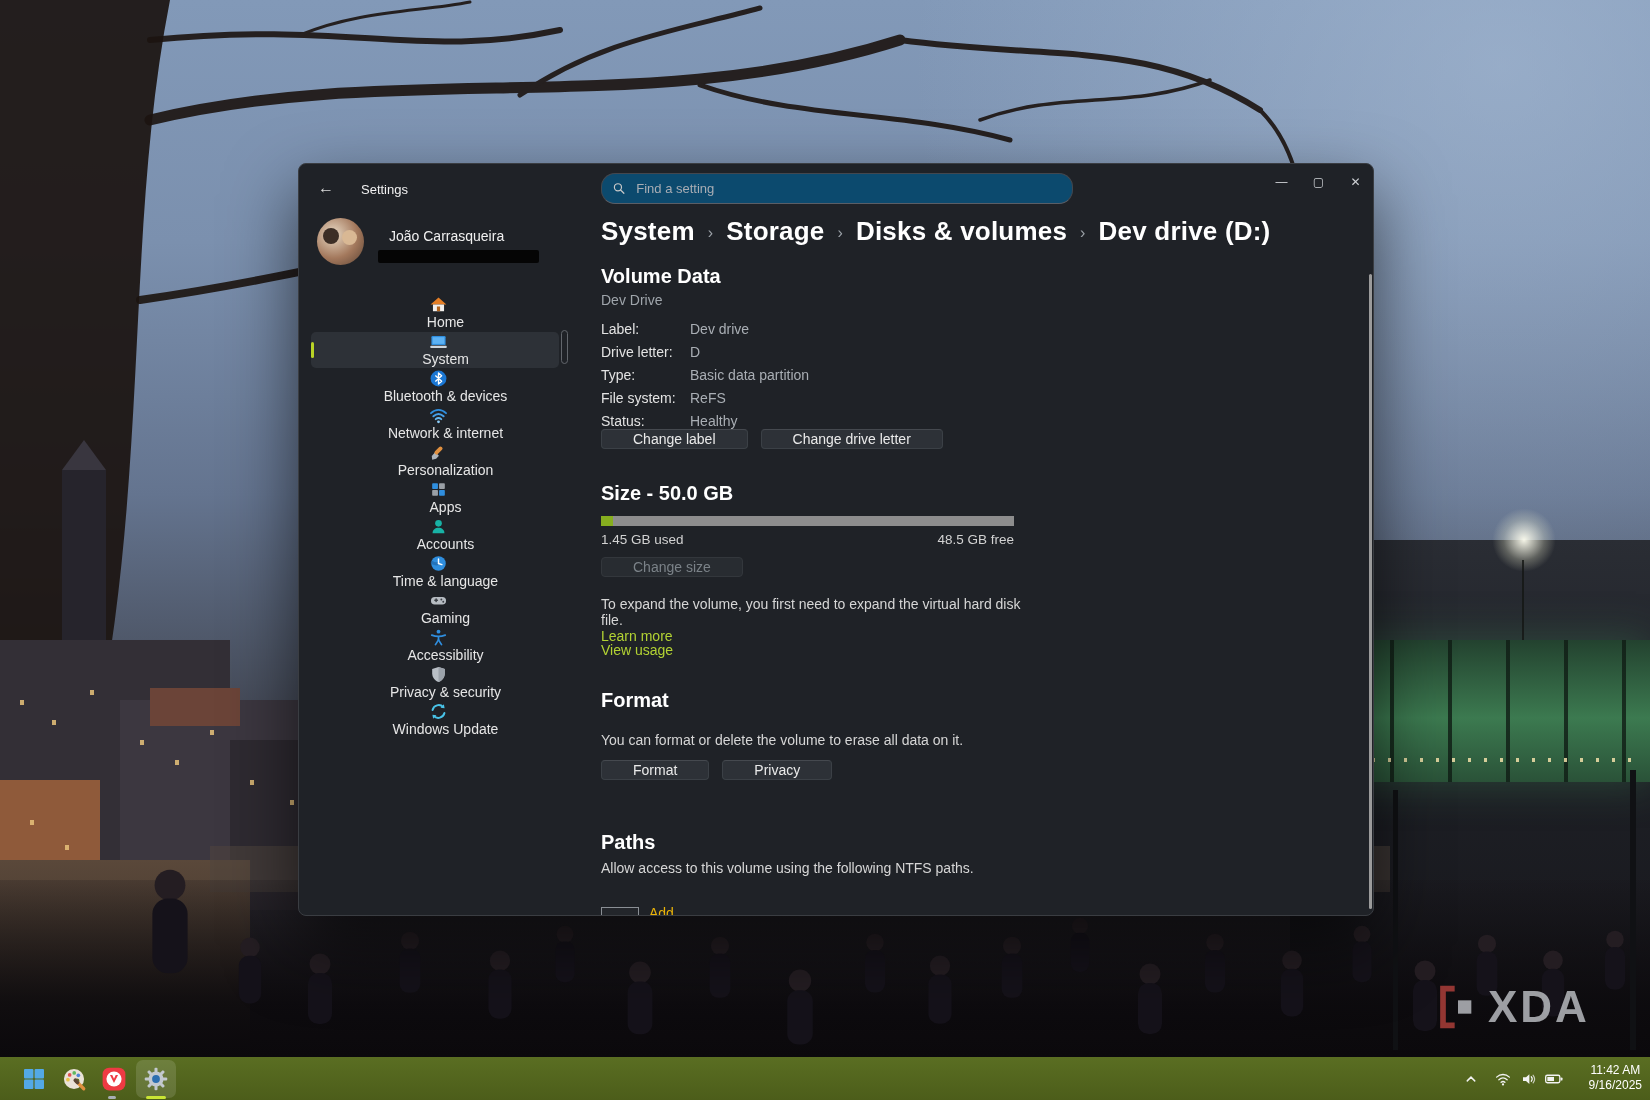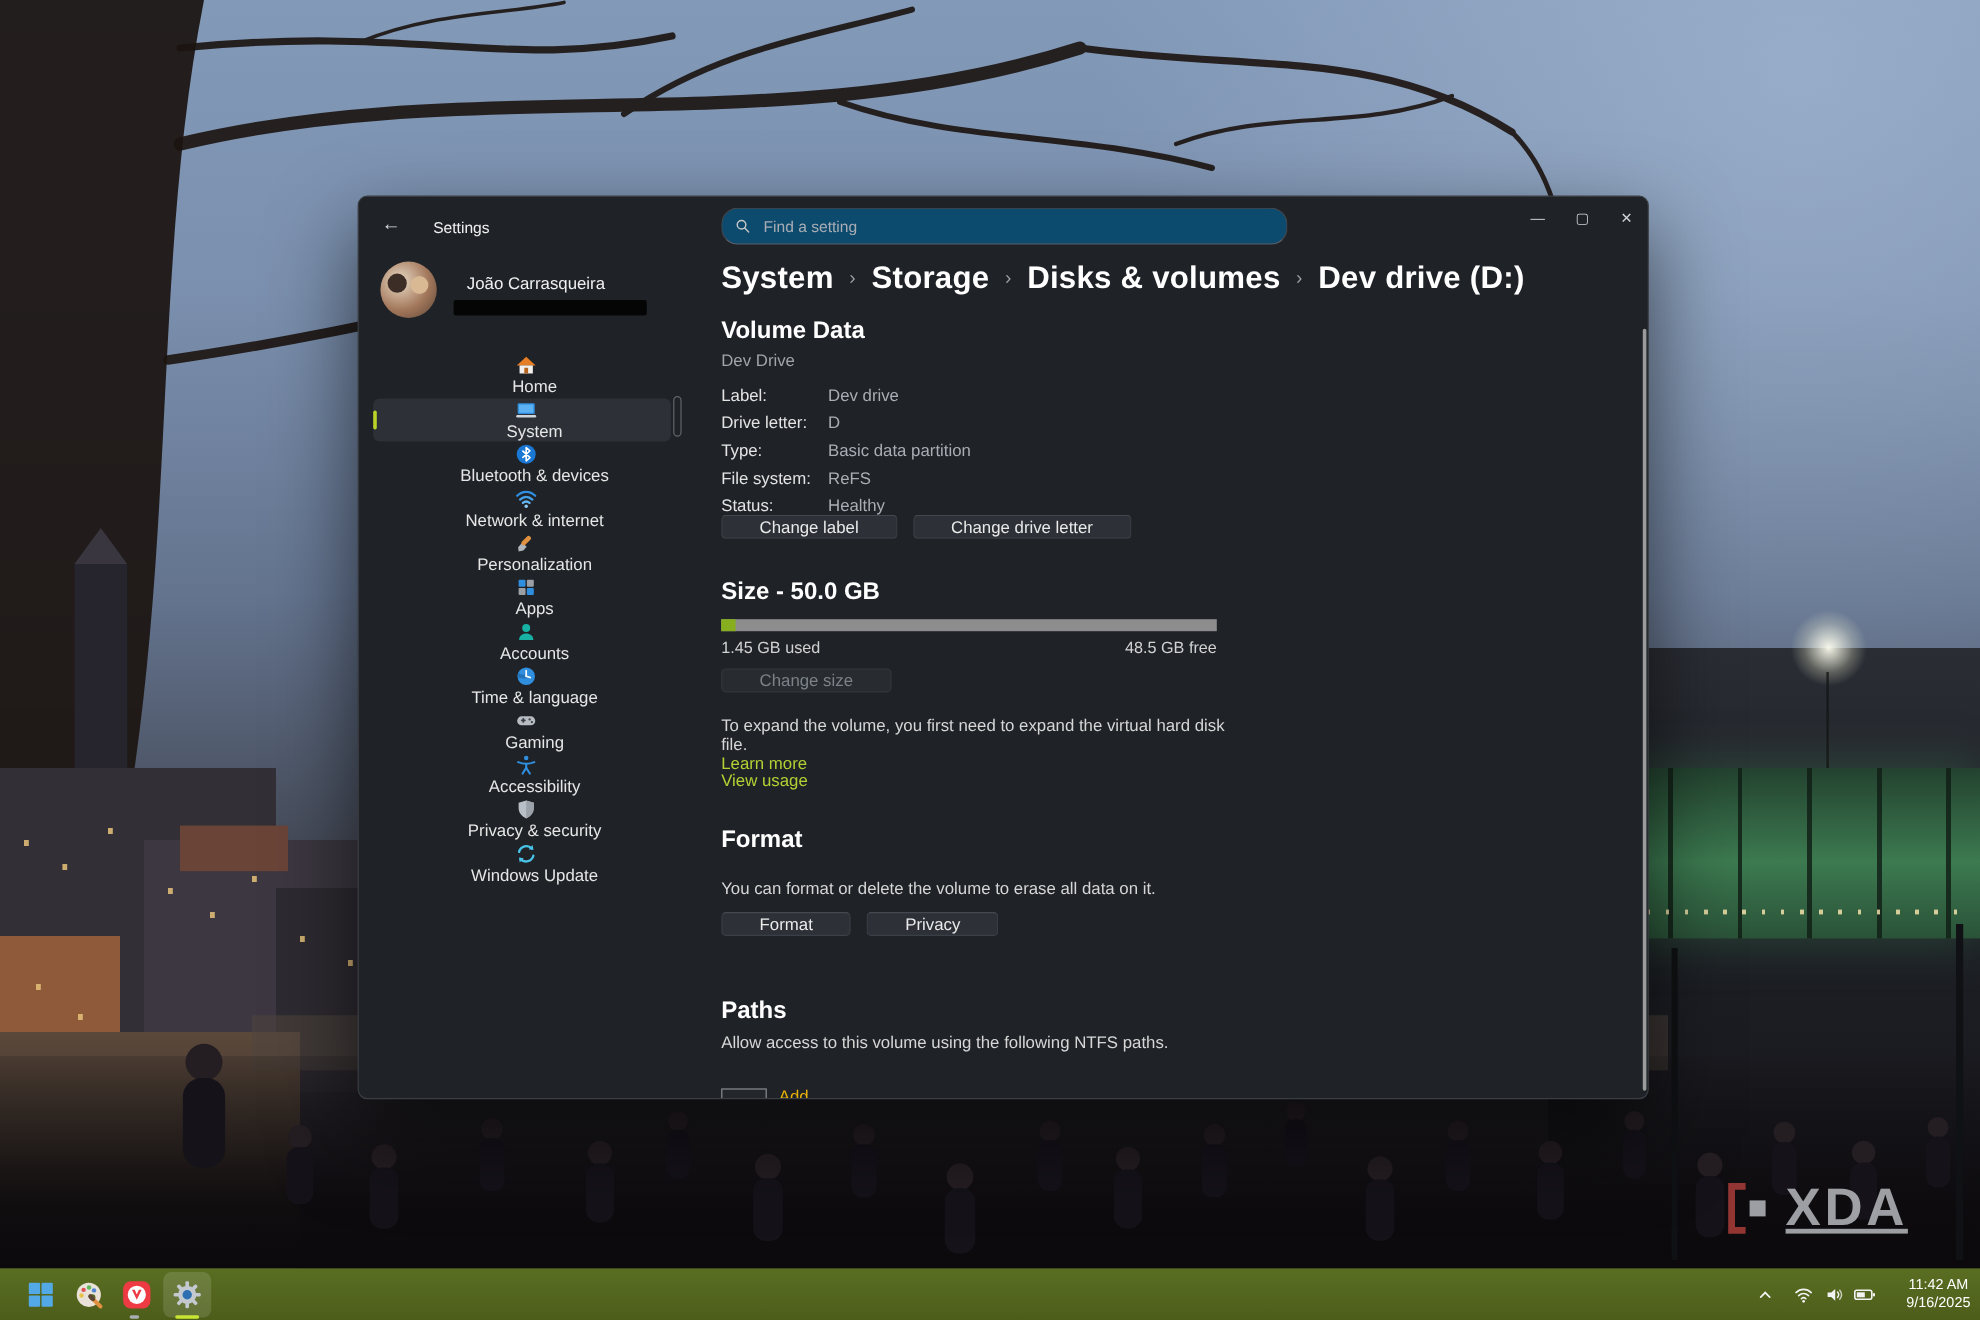--- a/index.html
+++ b/index.html
@@ -91,21 +91,21 @@
   .taskbar{position:absolute;left:0;top:1057px;width:1650px;height:43px;
     background:linear-gradient(180deg,#5a6e22,#4c5d1a);display:flex;align-items:center;}
   .tb-icon{position:absolute;top:6px;width:32px;height:32px;display:flex;align-items:center;justify-content:center;}
   .tb-pill{position:absolute;left:136px;top:3px;width:40px;height:38px;border-radius:7px;background:rgba(255,255,255,.13);}
   .run-dot{position:absolute;top:39px;height:3px;border-radius:2px;}
   .tray{position:absolute;top:0;height:43px;display:flex;align-items:center;}
   .clock{position:absolute;right:8px;top:6px;text-align:center;color:#fff;font-size:12px;line-height:15px;}
 
   
   .xda{position:absolute;left:1438px;top:982px;display:flex;align-items:center;gap:10px;opacity:.8;}
-  .xda-text{font-size:44px;font-weight:700;letter-spacing:3px;color:rgba(225,228,233,.85);text-decoration:underline;}
+  .xda-text{font-size:44px;font-weight:700;letter-spacing:3px;color:rgba(225,228,233,.85);}
 </style>
 </head>
 <body>
 
 <div class="stage">
 
   <div class="wallpaper"></div>
   <div class="sky-glow"></div>
 
   <svg style="position:absolute;inset:0" width="1650" height="1100" viewBox="0 0 1650 1100">

